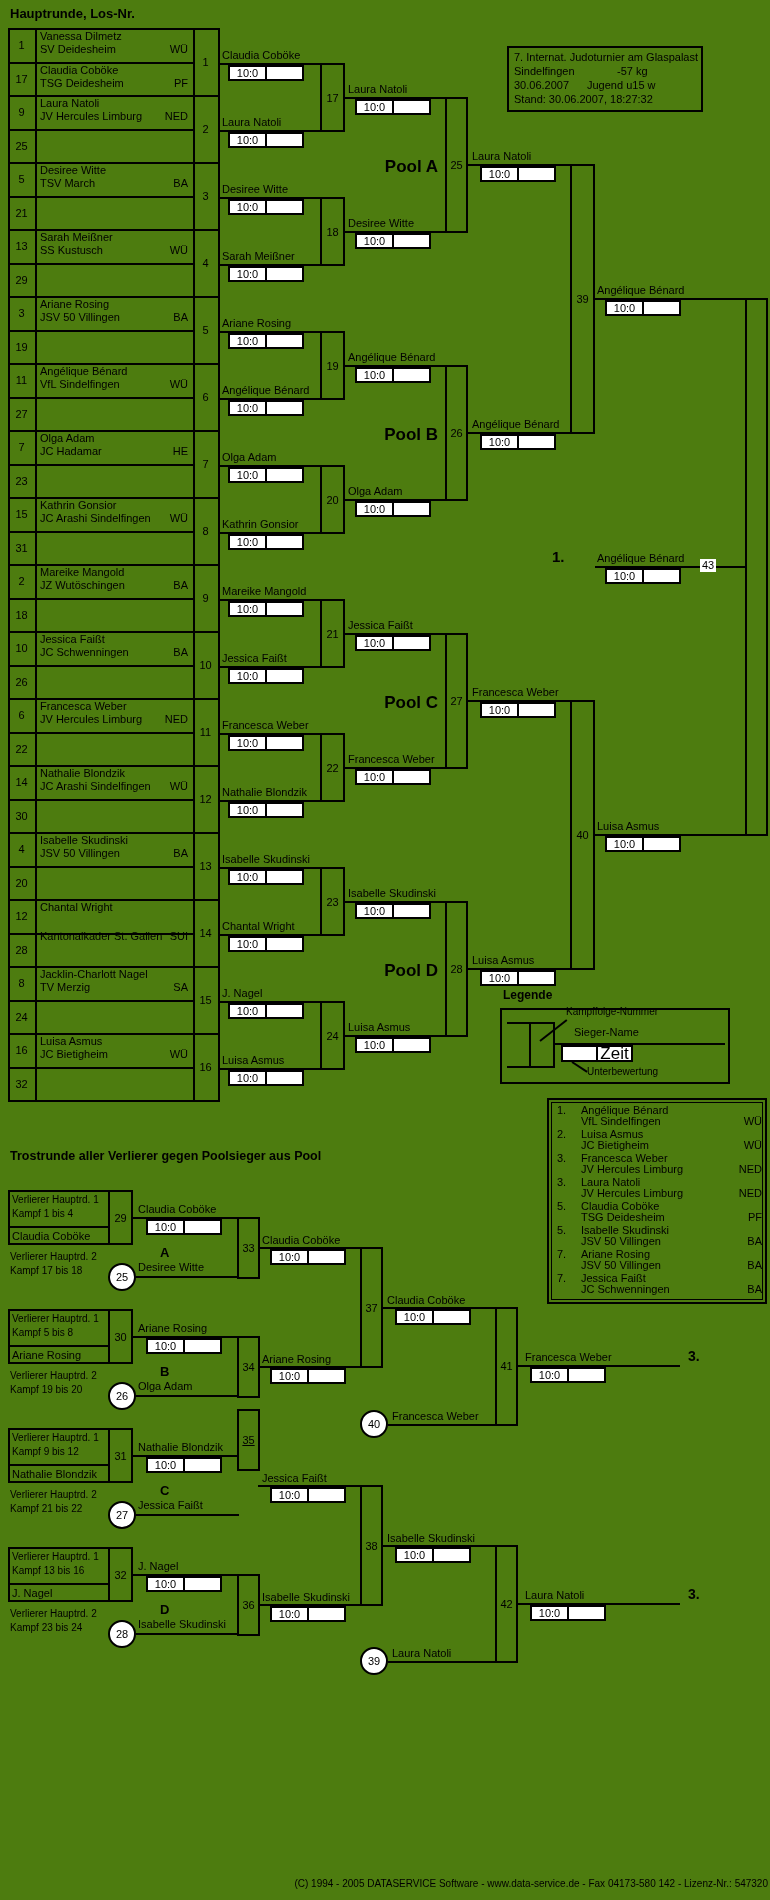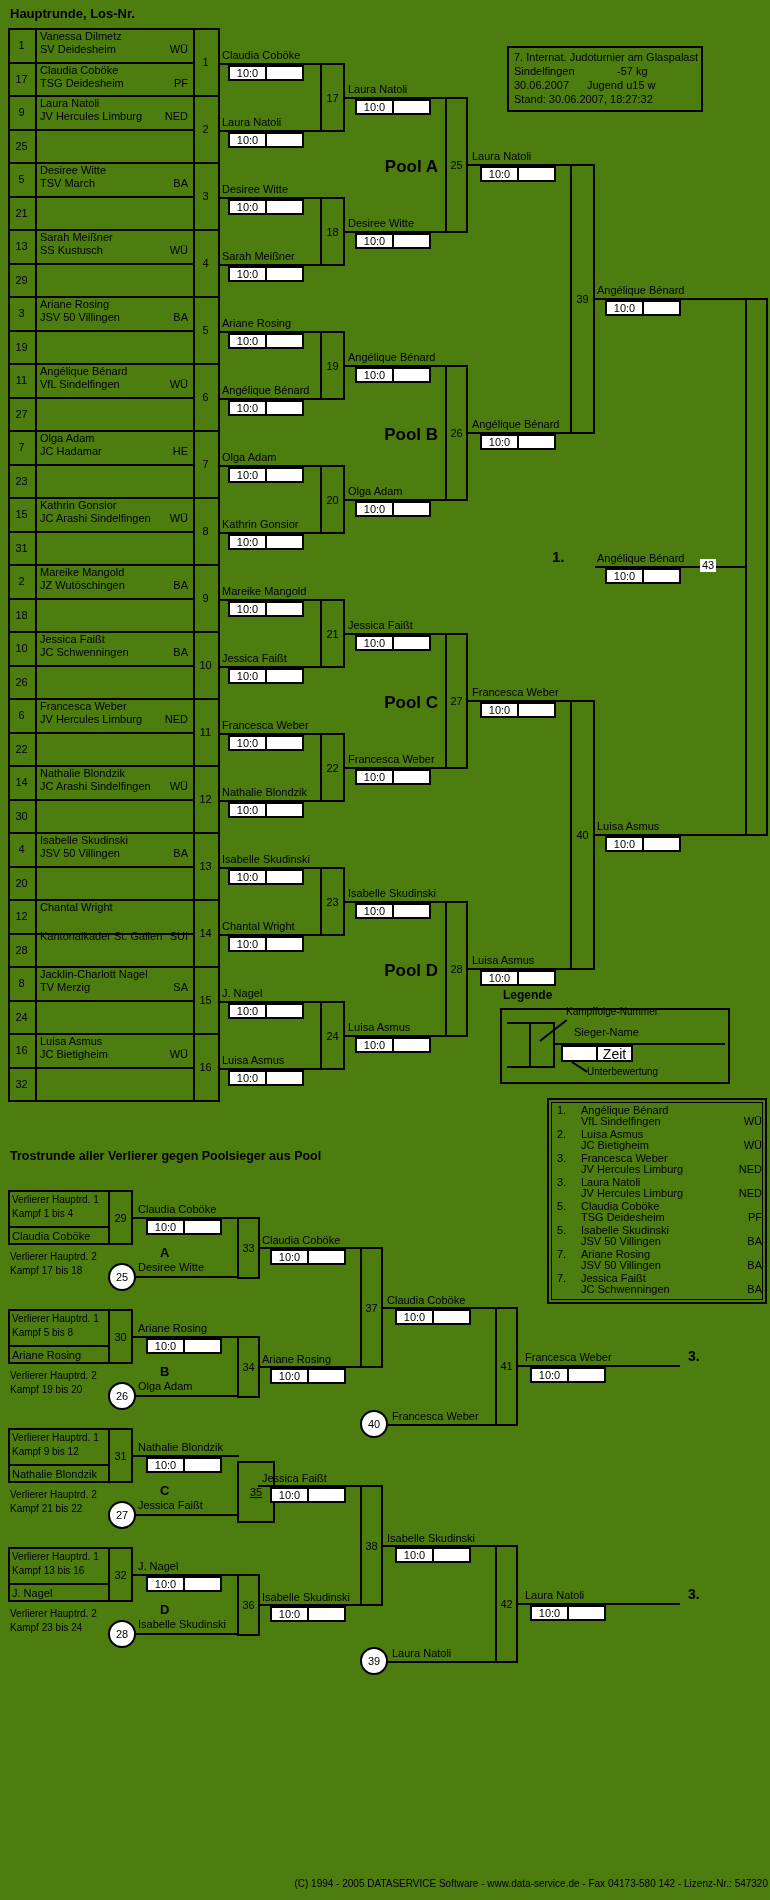--- a/index.html
+++ b/index.html
@@ -8,21 +8,21 @@
   .abs{position:absolute}
   .ln{position:absolute;background:#000}
   .nm{position:absolute;font-size:11px;line-height:13px;white-space:nowrap}
   .s10{font-size:10px;line-height:12px}
   .bold{font-weight:bold}
   .cc{position:absolute;display:flex;align-items:center;justify-content:center;font-size:11px}
   .sb{position:absolute;width:76px;height:16px;border:2px solid #000;box-sizing:border-box;
       display:flex;background:#fff}
   .sb .c1{flex:1;border-right:2px solid #000;display:flex;align-items:center;justify-content:center;
       font-size:11px}
-  .sb .c2{flex:1;display:flex;align-items:center;justify-content:center;font-size:14px}
+  .sb .c2{flex:1;display:flex;align-items:center;justify-content:center;font-size:17px}
   .conn{position:absolute;border:2px solid #000;box-sizing:border-box;display:flex;
       align-items:center;justify-content:center;font-size:11px}
   .circ{position:absolute;width:28px;height:28px;border:2px solid #000;border-radius:50%;
       box-sizing:border-box;display:flex;align-items:center;justify-content:center;
       font-size:11px;background:#fff}
   .rect{position:absolute;border:2px solid #000;box-sizing:border-box}
   .pool{position:absolute;font-weight:bold;font-size:17px;line-height:17px;text-align:right}
   .club{position:absolute;display:flex;justify-content:space-between;font-size:11px;white-space:nowrap}
   .diag{position:absolute;height:2px;background:#000;transform-origin:0 50%}
 </style>
@@ -505,21 +505,21 @@
     <div class="circ" style="left: 108px; top: 1501px;">27</div>
     <div class="nm bold" style="left: 160px; top: 1484px; font-size: 13px;">C</div>
     <div class="nm" style="left: 138px; top: 1499px;">Jessica Faißt</div>
     <div class="ln" style="left: 136px; top: 1514px; width: 103px; height: 2px;"></div>
     <div class="nm" style="left: 138px; top: 1441px;">Nathalie Blondzik</div>
     <div class="ln" style="left: 133px; top: 1455px; width: 106px; height: 2px;"></div>
     <div class="sb" style="left: 146px; top: 1457px;">
       <div class="c1">10:0</div>
       <div class="c2"></div>
     </div>
-    <div class="conn" style="left: 237px; top: 1461px; width: 38px; height: 62px; text-decoration: underline;">35</div>
+    <div class="conn" style="left: 237px; top: 1409px; width: 23px; height: 62px; text-decoration: underline;">35</div>
     <div class="nm" style="left: 262px; top: 1472px;">Jessica Faißt</div>
     <div class="ln" style="left: 258px; top: 1485px; width: 104px; height: 2px;"></div>
     <div class="sb" style="left: 270px; top: 1487px;">
       <div class="c1">10:0</div>
       <div class="c2"></div>
     </div>
     <div class="rect" style="left: 8px; top: 1547px; width: 125px; height: 55px;"></div>
     <div class="ln" style="left: 108px; top: 1547px; width: 2px; height: 55px;"></div>
     <div class="ln" style="left: 8px; top: 1583px; width: 100px; height: 2px;"></div>
     <div class="nm s10" style="left: 12px; top: 1551px;">Verlierer Hauptrd. 1</div>

